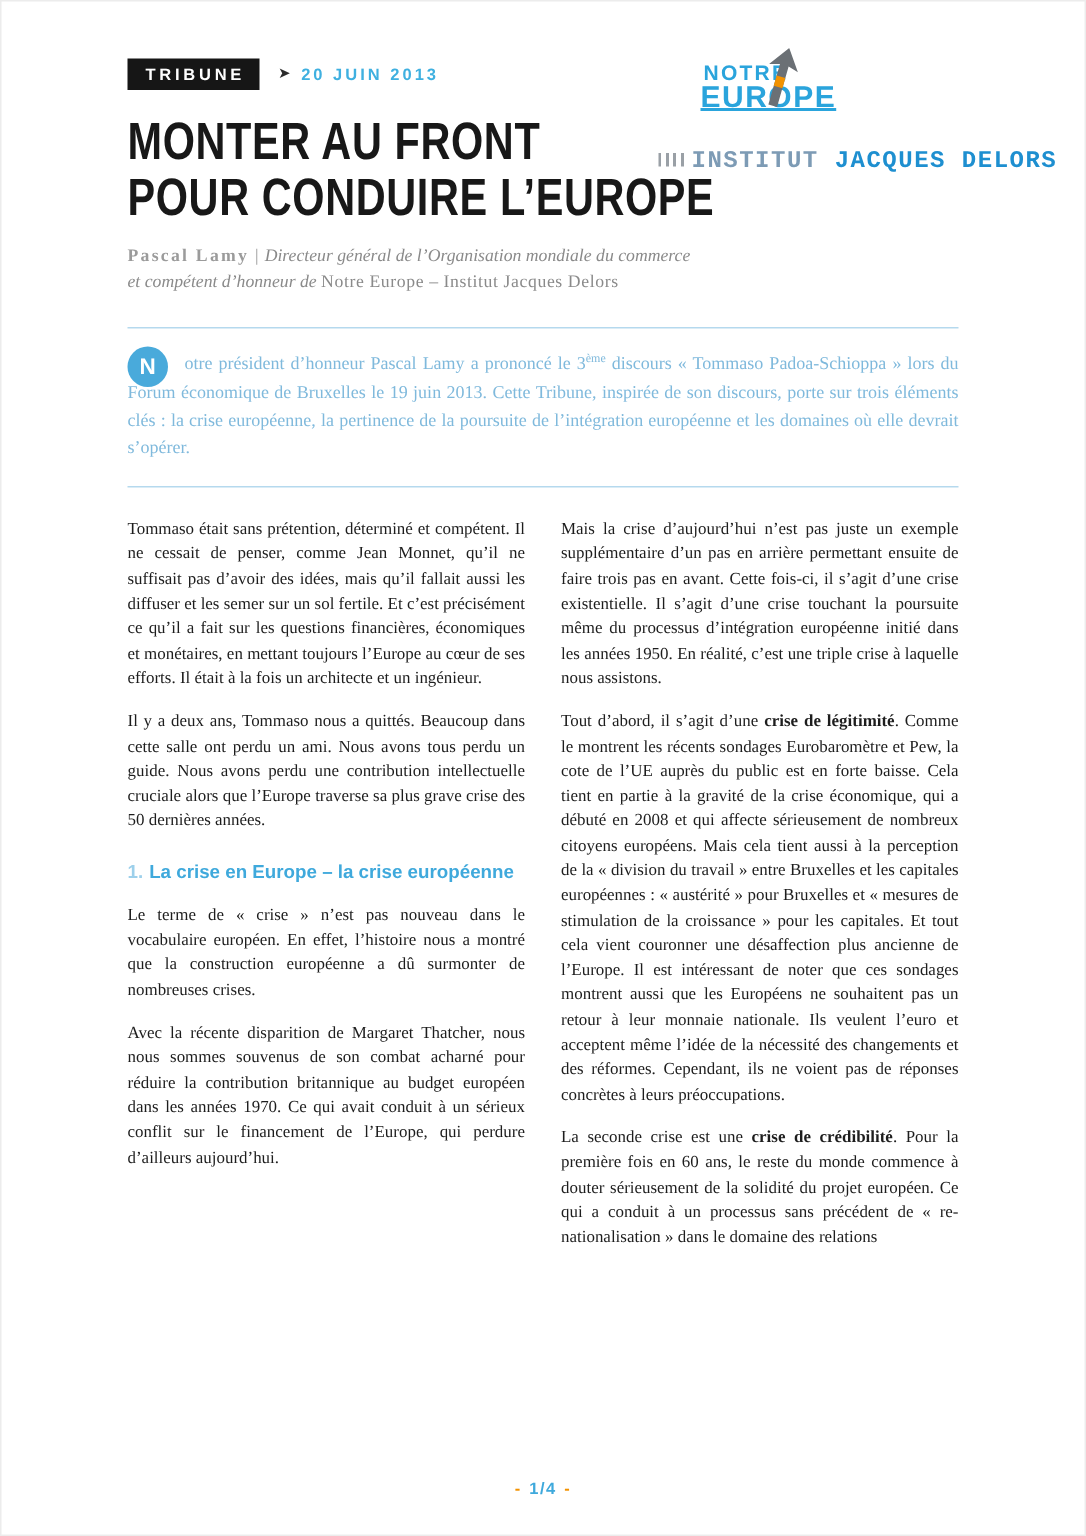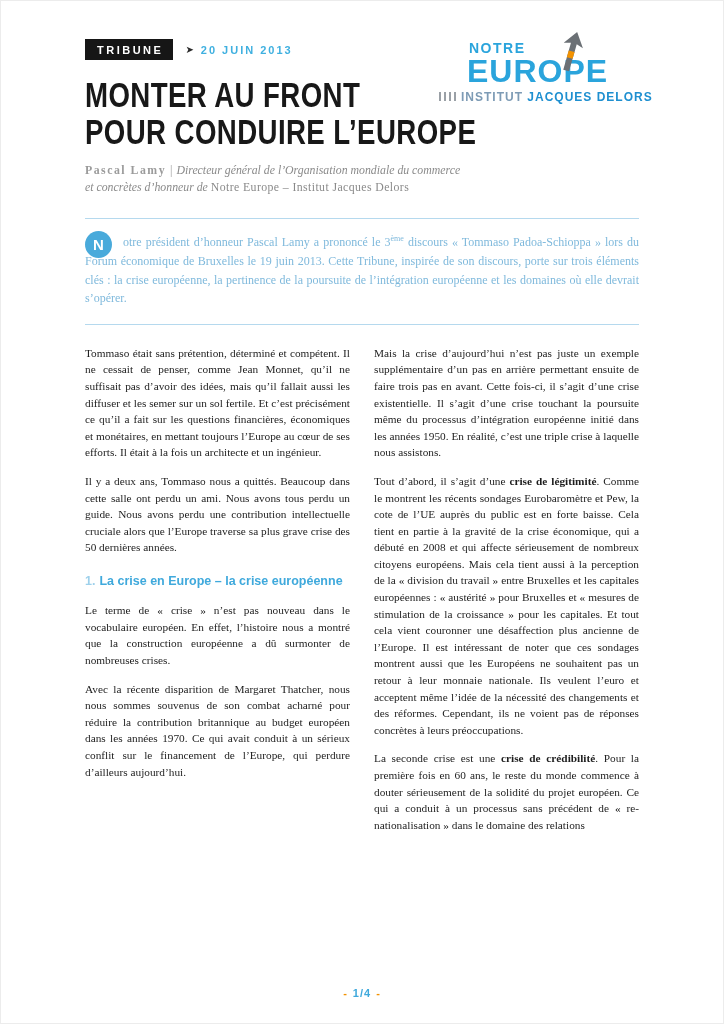--- a/index.html
+++ b/index.html
@@ -57,37 +57,39 @@
     color: #2aa4dc;
     font-weight: bold;
     font-size: 14px;
     letter-spacing: 1.5px;
     line-height: 1;
     margin-left: 2px;
   }
   .logo-europe {
     color: #2aa4dc;
     font-weight: bold;
-    font-size: 32px;
+    font-size: 20px;
     letter-spacing: 1px;
     line-height: 1.05;
+    text-decoration: underline;
   }
   .logo-arrow {
     position: absolute;
     top: -10px;
     right: 28px;
     transform: rotate(16deg);
     pointer-events: none;
   }
   .logo-sub {
-    margin-top: 1px;
-    font-weight: bold;
-    font-size: 12px;
+    margin-top: 22px;
+    font-weight: bold;
+    font-size: 16px;
     letter-spacing: 1px;
     white-space: nowrap;
+    font-family: Liberation Mono, monospace;
   }
   .logo-bars {
     display: inline-block;
     width: 17px;
     height: 9px;
     margin-right: 5px;
     background: repeating-linear-gradient(90deg, #9aa0a6 0 2px, transparent 2px 5px);
   }
   .logo-institut { color: #7d9bb5; }
   .logo-delors { color: #1e8fd0; }
@@ -213,21 +215,21 @@
     </div>
   </div>
 
   <div class="title">
     <div class="title-line">MONTER AU FRONT</div>
     <div class="title-line">POUR CONDUIRE L’EUROPE</div>
   </div>
 
   <div class="author">
     <span class="author-name">Pascal Lamy</span><span class="author-sep">|</span><span class="author-role">Directeur général de l’Organisation mondiale du commerce</span><br>
-    <span class="author-role">et concrètes d’honneur de </span><span class="author-org">Notre Europe – Institut Jacques Delors</span>
+    <span class="author-role">et compétent d’honneur de </span><span class="author-org">Notre Europe – Institut Jacques Delors</span>
   </div>
 
   <hr class="divider">
 
   <div class="intro">
     <span class="dropcap">N</span>
     <span>otre président d’honneur Pascal Lamy a prononcé le 3</span><sup>ème</sup><span> discours « Tommaso Padoa-Schioppa » lors du Forum économique de Bruxelles le 19 juin 2013. Cette Tribune, inspirée de son discours, porte sur trois éléments clés : la crise européenne, la pertinence de la poursuite de l’intégration européenne et les domaines où elle devrait s’opérer.</span>
   </div>
 
   <hr class="divider bottom">

